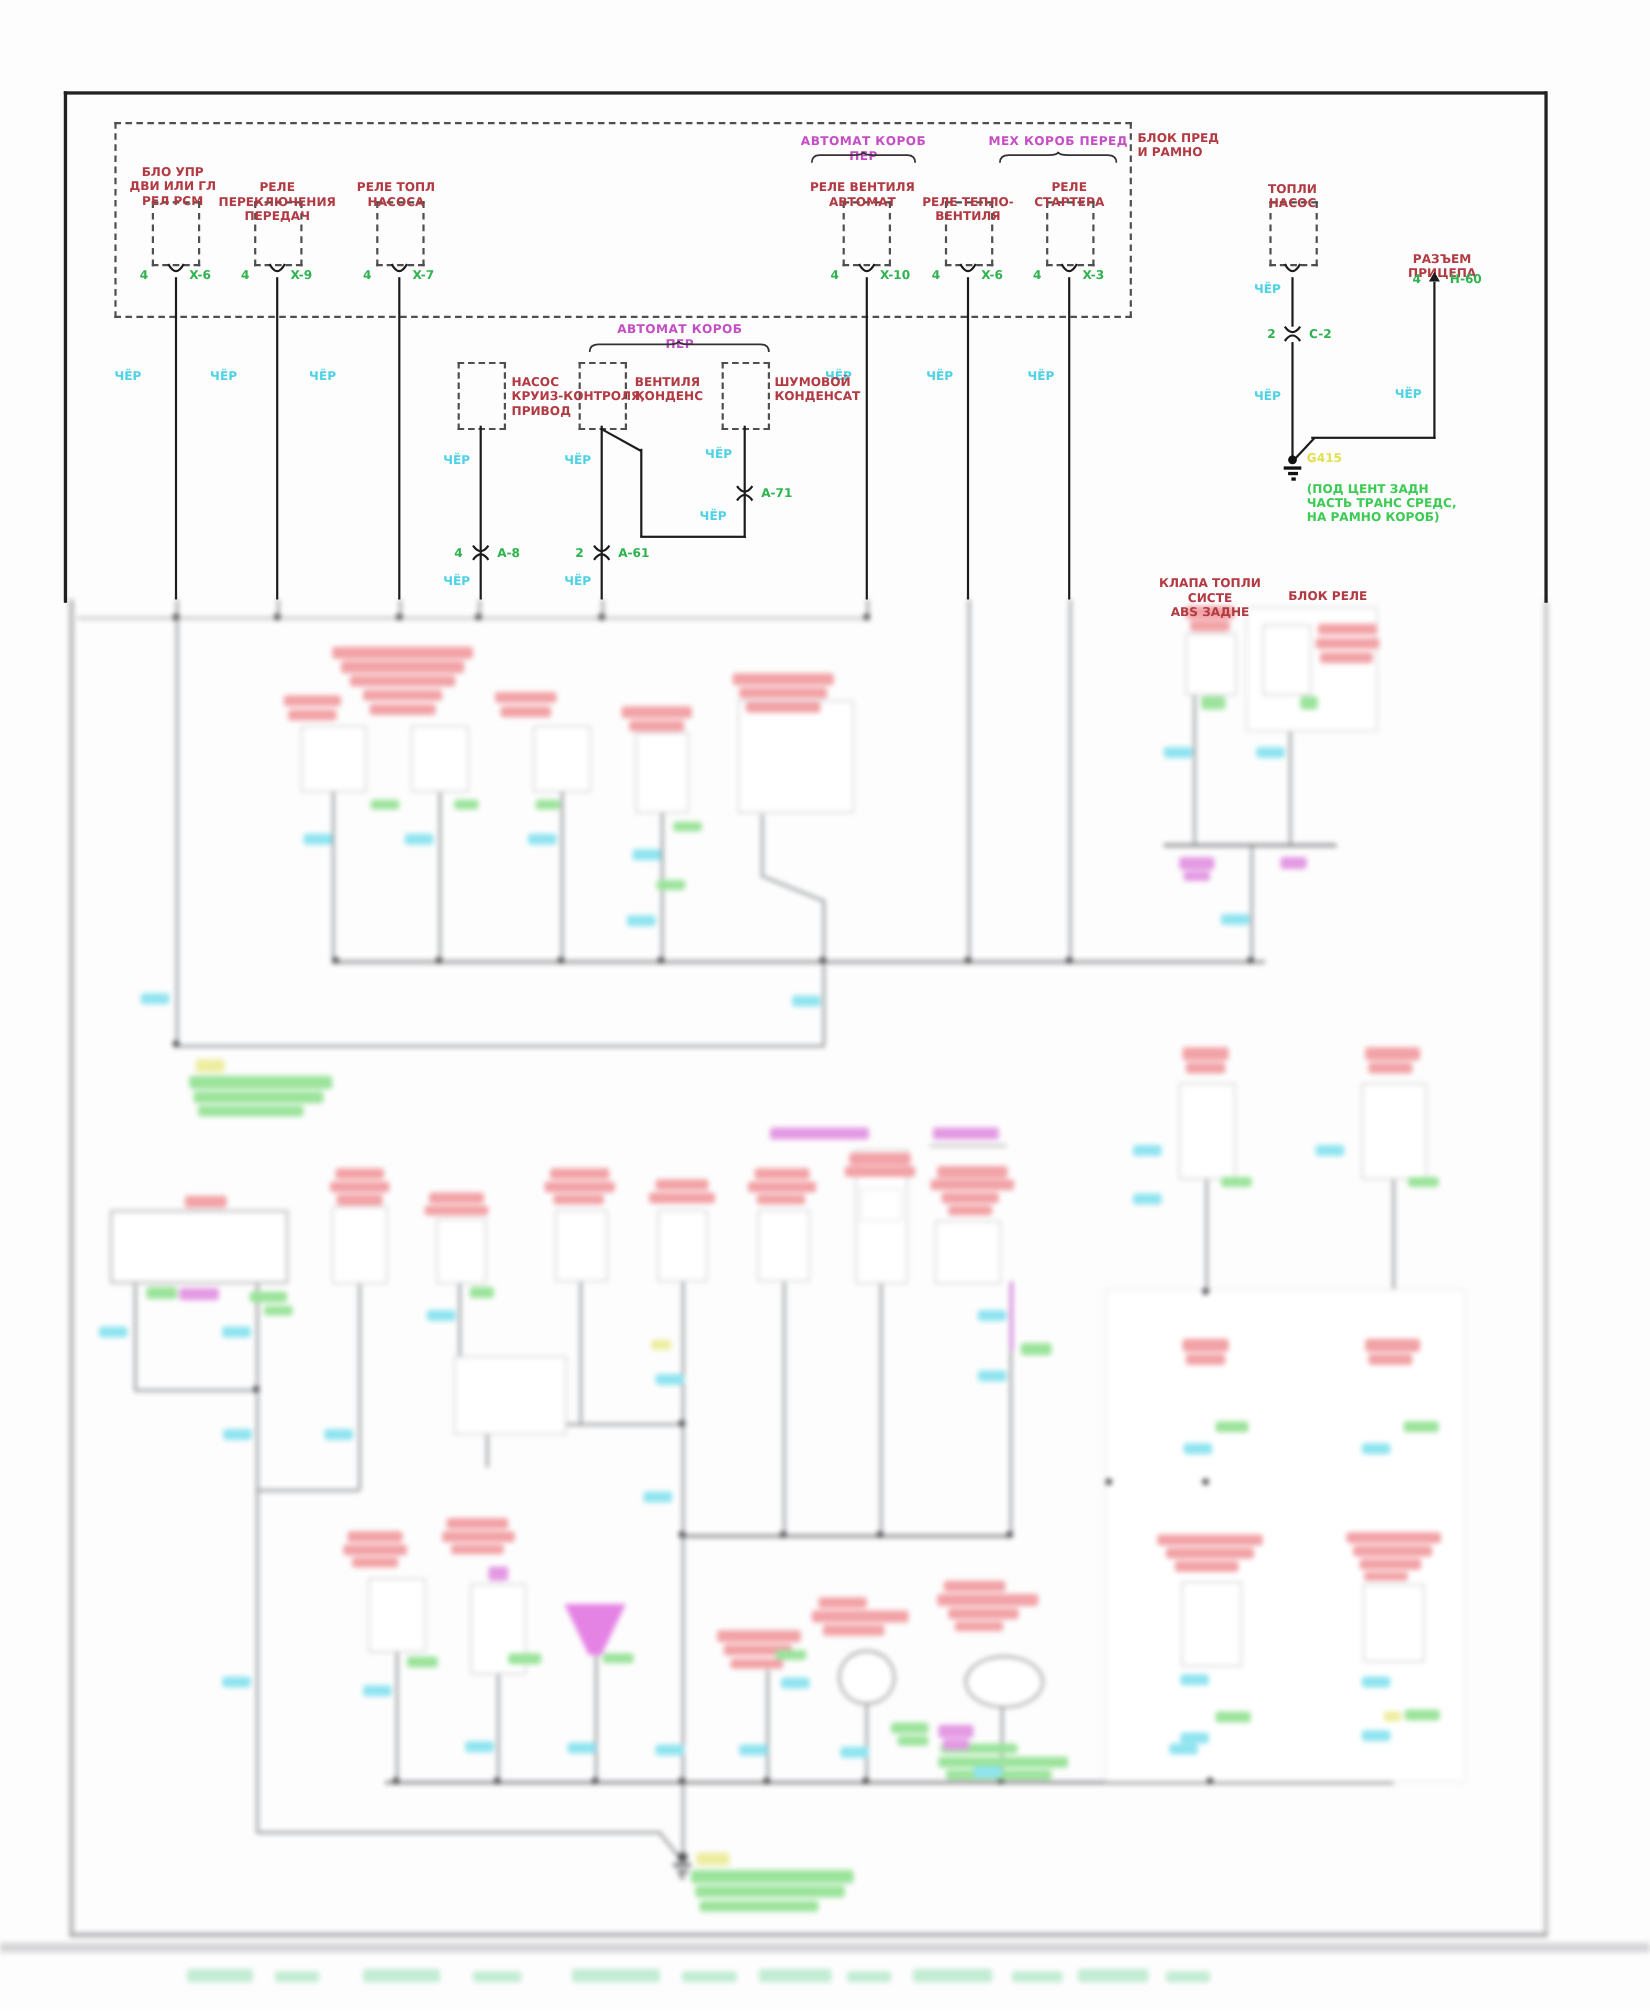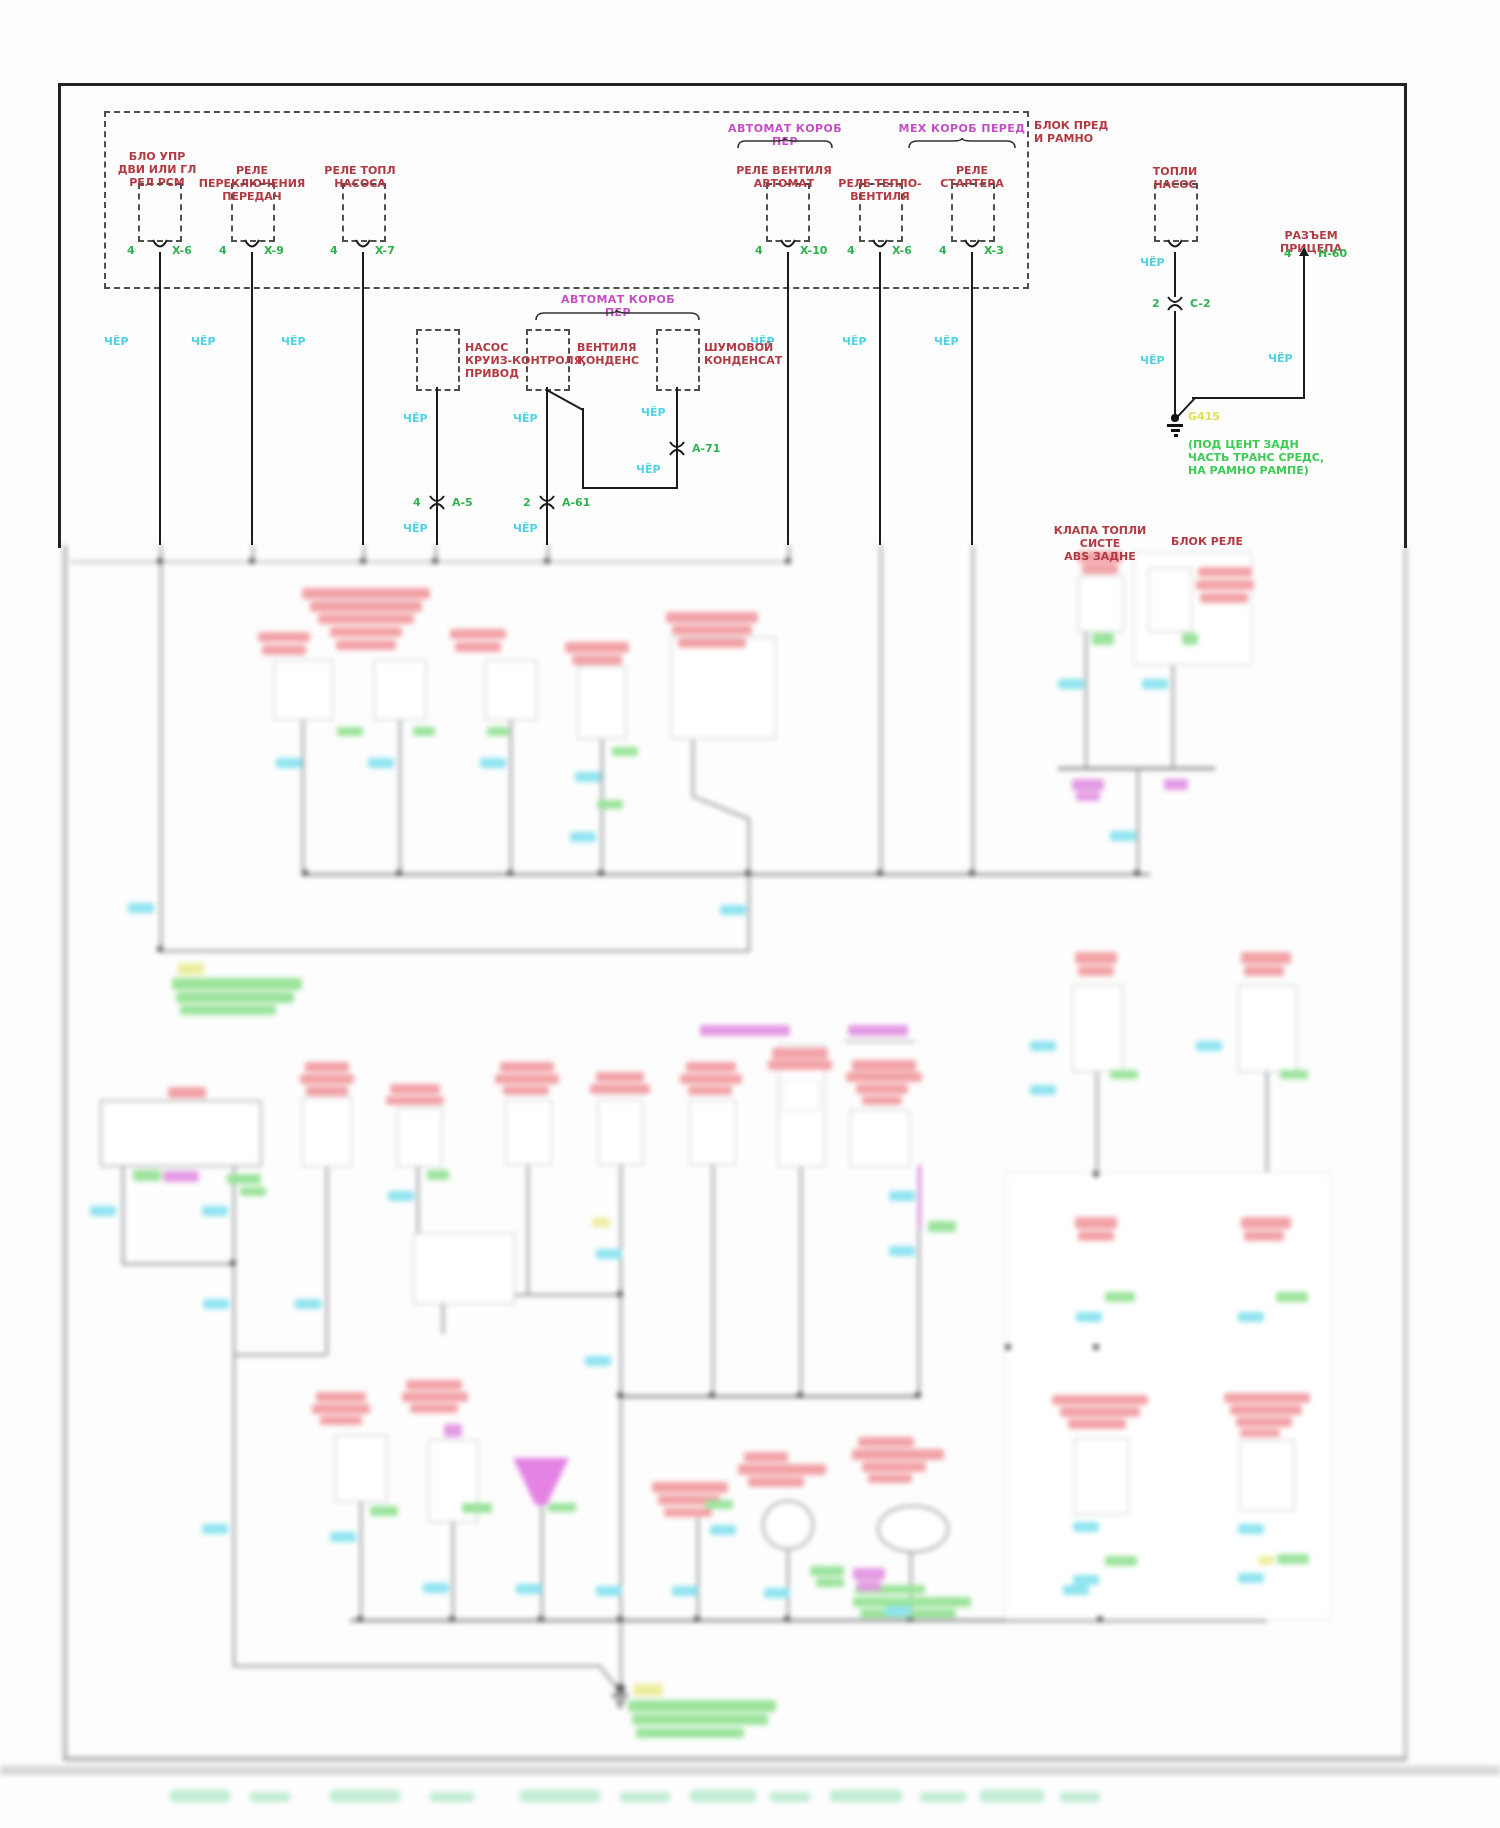--- a/index.html
+++ b/index.html
@@ -464,21 +464,21 @@
     </svg>
   <svg class="abs" style="left:538px;top:495px;" width="18" height="15">
       <path d="M2,1 Q9,11 16,1" fill="none" stroke="#1c1c1c" stroke-width="2"></path>
       <path d="M2,14 Q9,4 16,14" fill="none" stroke="#1c1c1c" stroke-width="2"></path>
     </svg>
   <svg class="abs" style="left:668px;top:441px;" width="18" height="15">
       <path d="M2,1 Q9,11 16,1" fill="none" stroke="#1c1c1c" stroke-width="2"></path>
       <path d="M2,14 Q9,4 16,14" fill="none" stroke="#1c1c1c" stroke-width="2"></path>
     </svg>
   <div class="pinrow" style="left:413px;top:496px;"><span>4</span></div>
-  <div class="pinrow" style="left:452px;top:496px;"><span>A-5</span></div>
+  <div class="pinrow" style="left:452px;top:496px;"><span>A-8</span></div>
   <div class="pinrow" style="left:523px;top:496px;"><span>2</span></div>
   <div class="pinrow" style="left:562px;top:496px;"><span>A-61</span></div>
   <div class="pinrow" style="left:692px;top:442px;"><span>A-71</span></div>
 
   <div class="lbl lcyn lleft" style="left:403px;top:412px;">ЧЁР</div>
   <div class="lbl lcyn lleft" style="left:403px;top:522px;">ЧЁР</div>
   <div class="lbl lcyn lleft" style="left:513px;top:412px;">ЧЁР</div>
   <div class="lbl lcyn lleft" style="left:513px;top:522px;">ЧЁР</div>
   <div class="lbl lcyn lleft" style="left:641px;top:406px;">ЧЁР</div>
   <div class="lbl lcyn lleft" style="left:636px;top:463px;">ЧЁР</div>
@@ -507,21 +507,21 @@
   <div class="hw" style="left:1192px;top:397px;width:113px;"></div>
   <div class="dg" style="left:1176px;top:417px;width:27px;transform:rotate(-47deg);"></div>
   <div class="lbl lcyn lleft" style="left:1268px;top:352px;">ЧЁР</div>
 
   <div class="gdot" style="left:1171px;top:414px;"></div>
   <div class="gstroke" style="left:1167px;top:424px;width:16px;"></div>
   <div class="gstroke" style="left:1171px;top:429px;width:9px;"></div>
   <div class="gstroke" style="left:1174px;top:434px;width:4px;"></div>
   <div class="lbl lyel lleft" style="left:1188px;top:410px;">G415</div>
   <div class="lbl lggr" style="left:1188px;top:425px;width:160px;">
-    <span>(ПОД ЦЕНТ ЗАДН</span><br><span>ЧАСТЬ ТРАНС СРЕДС,</span><br><span>НА РАМНО РАМПЕ)</span>
+    <span>(ПОД ЦЕНТ ЗАДН</span><br><span>ЧАСТЬ ТРАНС СРЕДС,</span><br><span>НА РАМНО КОРОБ)</span>
   </div>
 
   <div class="lbl lred" style="left:1040px;top:511px;width:120px;">
     <span>КЛАПА ТОПЛИ</span><br><span>СИСТЕ</span><br><span>ABS ЗАДНЕ</span>
   </div>
   <div class="lbl lred" style="left:1147px;top:535px;width:120px;">БЛОК РЕЛЕ</div>
 
 </div>
 
 </body></html>

